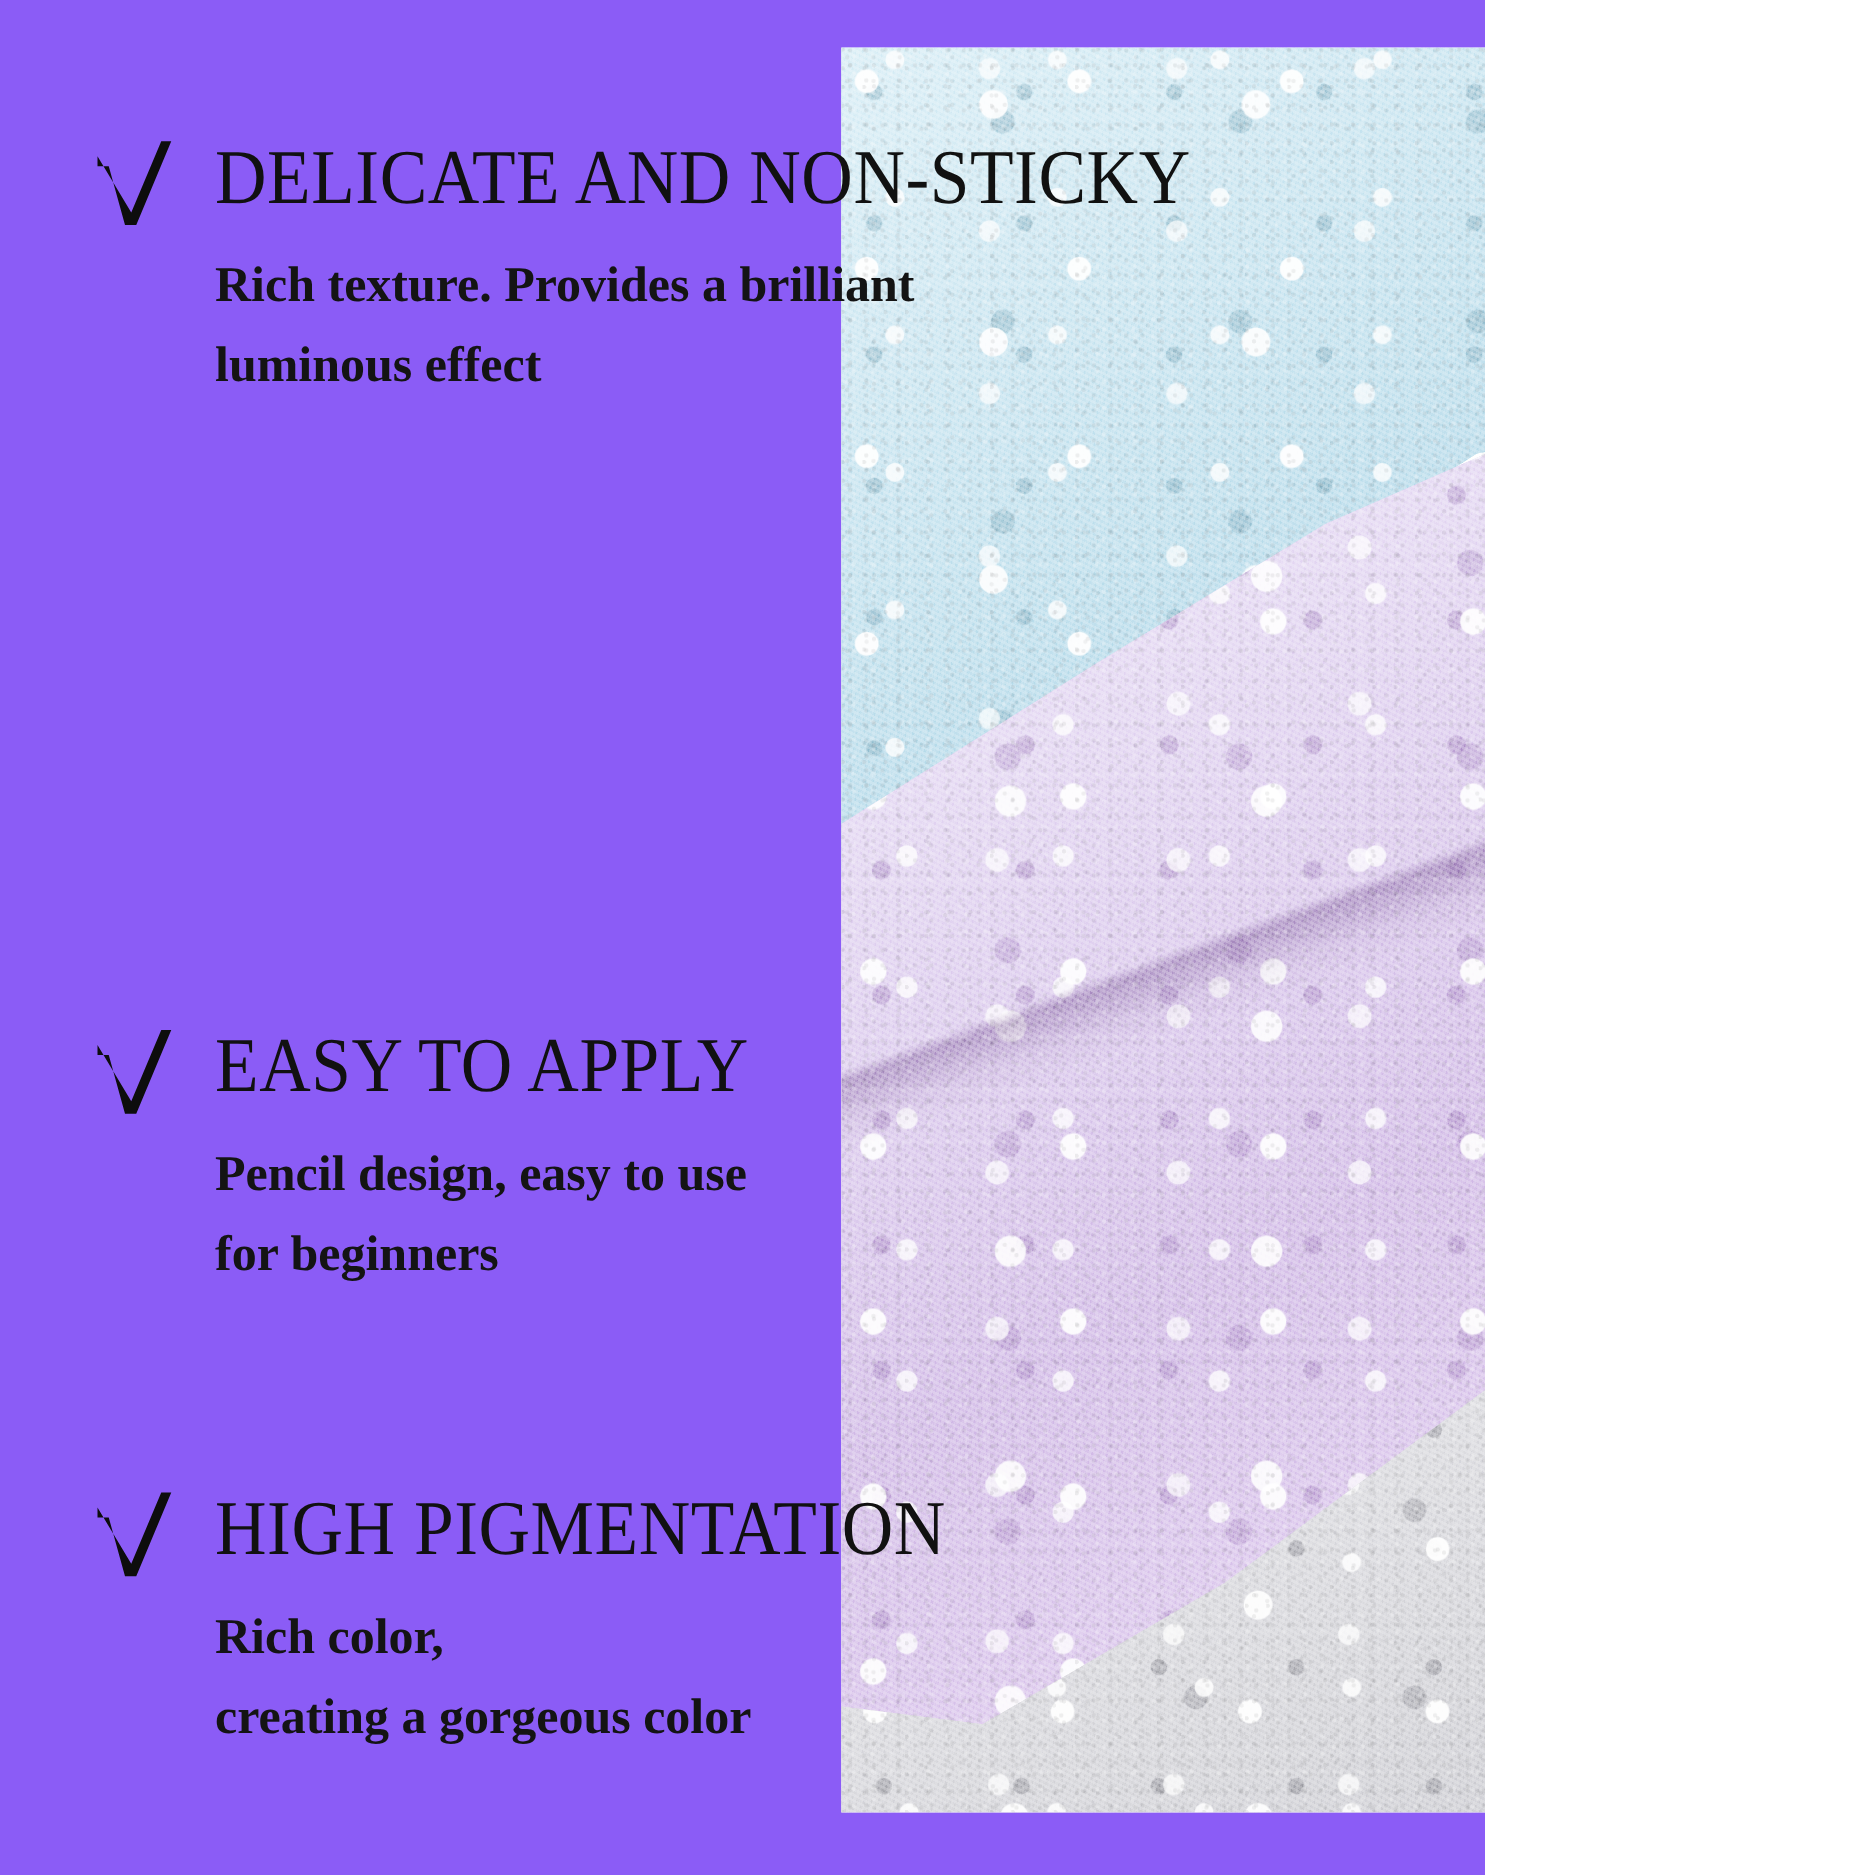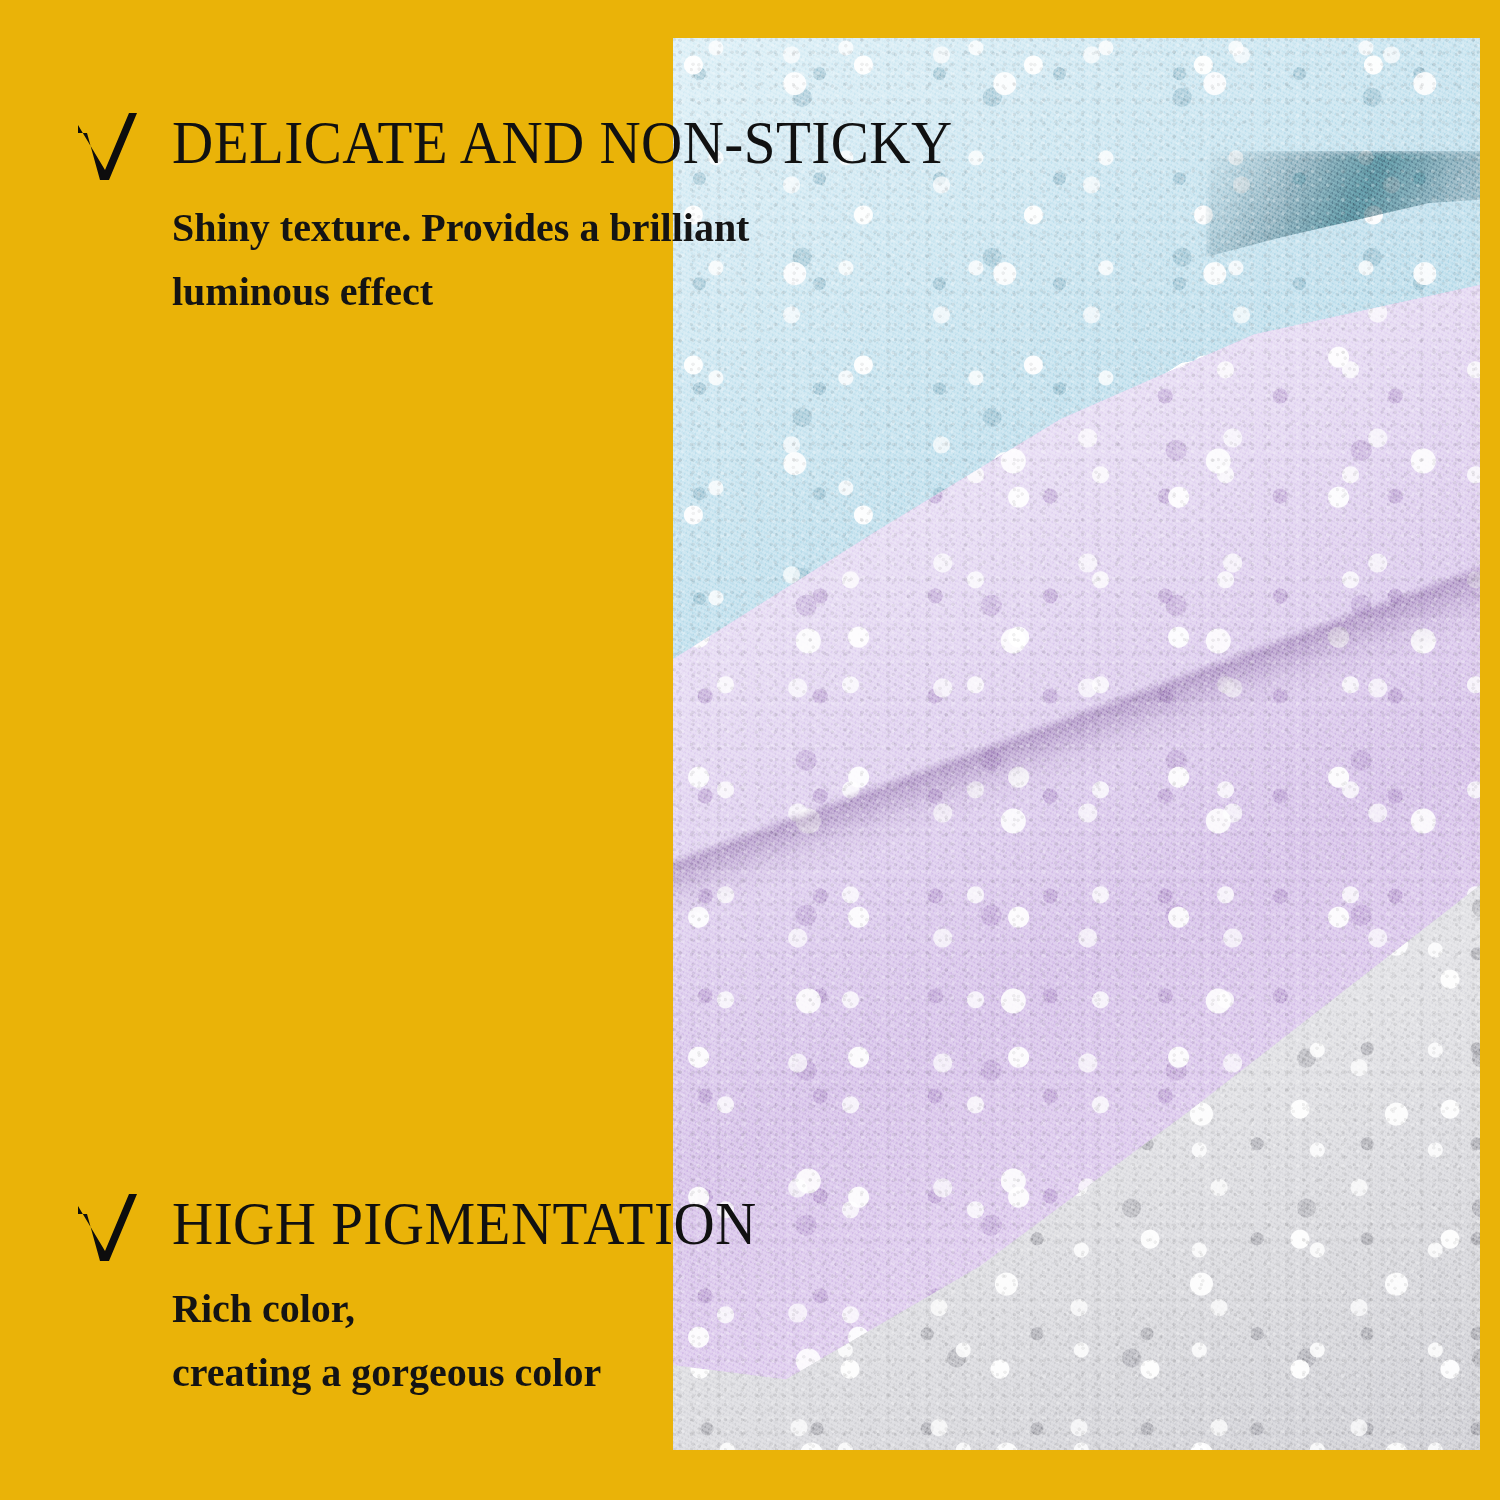--- a/index.html
+++ b/index.html
@@ -7,23 +7,23 @@
     margin: 0;
     padding: 0;
     background: #ffffff;
   }
   body {
     font-family: "Liberation Serif", "DejaVu Serif", serif;
   }
 
   #page {
     position: relative;
-    width: 1500px;
+    width: 1188px;
     height: 1500px;
-    background: #eab308;
+    background: #8b5cf6;
     overflow: hidden;
   }
 
   
   .features {
     position: absolute;
     left: 0;
     top: 0;
     width: 680px;
     height: 1500px;
@@ -220,25 +220,37 @@
 
     <div class="feature feature-0">
       <div class="feature-head">
         <span class="check-icon">
           <svg viewBox="0 0 64 74" xmlns="http://www.w3.org/2000/svg" aria-hidden="true">
             <path d="M2 15 L2 23 L11 23 L24 70 L33 70 L61 3 L53 3 L29 60 Z" fill="#0d0d0d"></path>
           </svg>
         </span>
         <div class="feature-title">DELICATE AND NON-STICKY</div>
       </div>
-      <div class="feature-body">Shiny texture. Provides a brilliant
+      <div class="feature-body">Rich texture. Provides a brilliant
 luminous effect</div>
     </div>
 
 
+    <div class="feature feature-2">
+      <div class="feature-head">
+        <span class="check-icon">
+          <svg viewBox="0 0 64 74" xmlns="http://www.w3.org/2000/svg" aria-hidden="true">
+            <path d="M2 15 L2 23 L11 23 L24 70 L33 70 L61 3 L53 3 L29 60 Z" fill="#0d0d0d"></path>
+          </svg>
+        </span>
+        <div class="feature-title">EASY TO APPLY</div>
+      </div>
+      <div class="feature-body">Pencil design, easy to use
+for beginners</div>
+    </div>
 
     <div class="feature feature-3">
       <div class="feature-head">
         <span class="check-icon">
           <svg viewBox="0 0 64 74" xmlns="http://www.w3.org/2000/svg" aria-hidden="true">
             <path d="M2 15 L2 23 L11 23 L24 70 L33 70 L61 3 L53 3 L29 60 Z" fill="#0d0d0d"></path>
           </svg>
         </span>
         <div class="feature-title">HIGH PIGMENTATION</div>
       </div>

